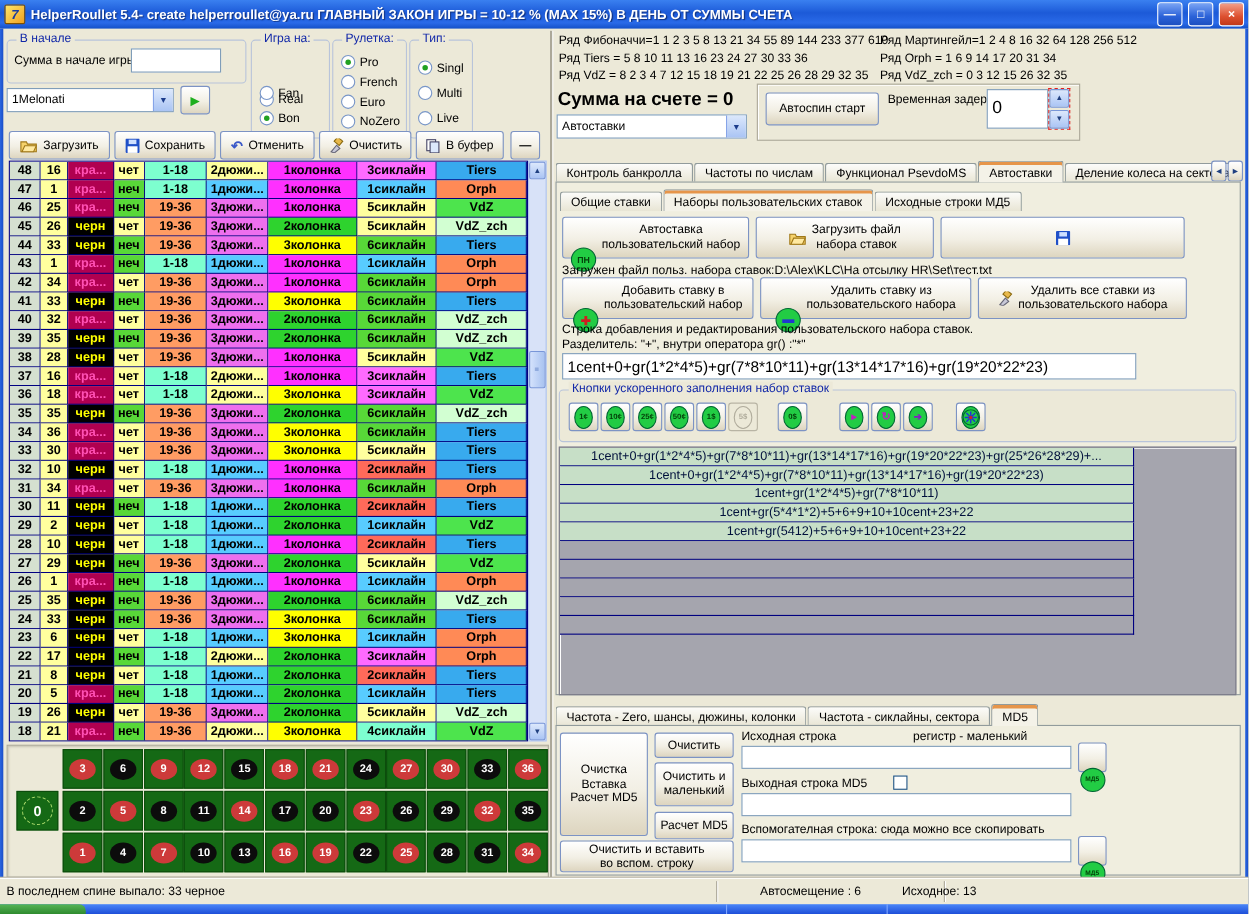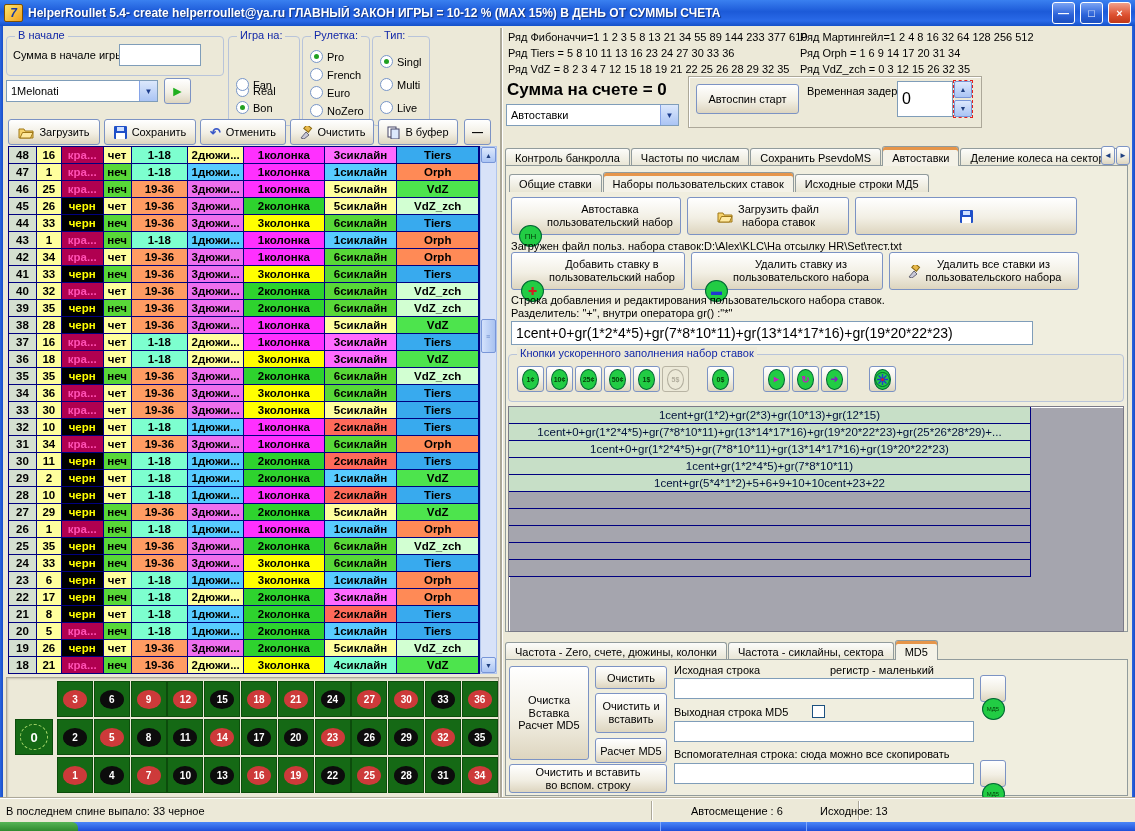--- a/index.html
+++ b/index.html
@@ -50,21 +50,21 @@
     display:flex;align-items:center;justify-content:center;}
   .radio .dot i{width:5px;height:5px;border-radius:50%;background:#21a121;display:none;}
   .radio.sel .dot i{display:block;}
   .lbl{font-size:11px;white-space:nowrap;}
   .coin{width:27px;height:26px;}
   .coin .c{width:21px;height:19px;border-radius:50%;background:#22cc44;border:1px solid #063;
     color:#04420a;font-size:7px;font-weight:bold;display:flex;align-items:center;justify-content:center;}
   .coin.dis{background:#ece9d8;border-color:#b8b4a4;}
   .coin.dis .c{background:#ece9d8;border-color:#b0ac9c;color:#b0ac9c;}
   .gcirc{width:21px;height:20px;border-radius:50%;background:#22cc44;border:1px solid #063;
-    display:flex;align-items:center;justify-content:center;font-size:11px;font-weight:normal;margin-top:40px;}
+    display:flex;align-items:center;justify-content:center;font-size:11px;font-weight:bold;margin-top:40px;}
   .tab{border:1px solid #919b9c;border-bottom:none;border-radius:3px 3px 0 0;
     background:linear-gradient(180deg,#fcfcfa,#e8e5d4);font-size:11px;padding:3px 9px 2px 9px;
     display:flex;align-items:center;white-space:nowrap;position:relative;}
   .tab.active{background:#f4f2e8;padding-top:5px;margin-top:-3px;z-index:2;
     box-shadow:inset 0 3px 0 #e6954a;}
   .tabsrow{display:flex;align-items:flex-end;gap:1px;}
   .pane{border:1px solid #919b9c;background:#f0eedf;}
   
   .hrow{display:flex;height:17px;box-sizing:border-box;}
   .hcell{box-sizing:border-box;border-right:1px solid #000080;border-bottom:1px solid #000080;
@@ -713,21 +713,21 @@
     </div>
   <div class="abs" style="left:265px;top:4px;width:18px;height:36px;outline:1px dashed #e02020;">
     <div class="sbbtn" style="top:0;width:18px;height:17px;">▲</div>
     <div class="sbbtn" style="top:19px;width:18px;height:17px;">▼</div>
   </div>
 </div>
 
 <div class="abs tabsrow" id="tabs-main" style="left:505px;top:142px;height:24px;">
     <div class="tab">Контроль банкролла</div>
     <div class="tab">Частоты по числам</div>
-    <div class="tab">Сохранить PsevdoMS</div>
+    <div class="tab">Функционал PsevdoMS</div>
     <div class="tab active">Автоставки</div>
     <div class="tab">Деление колеса на сектора</div>
   </div>
 <div class="abs xp-btn" style="left:1101px;top:146px;width:14px;height:19px;padding:0;">
     <span style="font-size:8px;color:#204080;">◄</span>
   </div>
 <div class="abs xp-btn" style="left:1116px;top:146px;width:14px;height:19px;padding:0;">
     <span style="font-size:8px;color:#204080;">►</span>
   </div>
 
@@ -830,48 +830,48 @@
         <svg width="15" height="15">
           <circle cx="7.5" cy="7.5" r="7" fill="#22cc44" stroke="#063"></circle>
           <path d="M2 7.5 h11 M7.5 2 v11 M3.5 3.5 l8 8 M11.5 3.5 l-8 8" stroke="#2038d0" stroke-width="1.3"></path>
           <circle cx="7.5" cy="7.5" r="1.6" fill="#d02020"></circle>
         </svg>
       </span>
   </div>
 </div>
 
 <div class="abs slist" id="slist" style="left:508px;top:406px;width:614px;height:224px;overflow:hidden;">
-    <div class="srow green">1cent+gr(1*2)+gr(2*3)+gr(10*13)+gr(12*15)</div>
     <div class="srow green">1cent+0+gr(1*2*4*5)+gr(7*8*10*11)+gr(13*14*17*16)+gr(19*20*22*23)+gr(25*26*28*29)+...</div>
     <div class="srow green">1cent+0+gr(1*2*4*5)+gr(7*8*10*11)+gr(13*14*17*16)+gr(19*20*22*23)</div>
     <div class="srow green">1cent+gr(1*2*4*5)+gr(7*8*10*11)</div>
     <div class="srow green">1cent+gr(5*4*1*2)+5+6+9+10+10cent+23+22</div>
+    <div class="srow green">1cent+gr(5412)+5+6+9+10+10cent+23+22</div>
     <div class="srow gray"></div>
     <div class="srow gray"></div>
     <div class="srow gray"></div>
     <div class="srow gray"></div>
     <div class="srow gray"></div>
   </div>
 
 <div class="abs tabsrow" id="tabs-bottom" style="left:505px;top:637px;height:23px;">
-    <div class="tab">Частота - Zero, счете, дюжины, колонки</div>
+    <div class="tab">Частота - Zero, шансы, дюжины, колонки</div>
     <div class="tab">Частота - сиклайны, сектора</div>
     <div class="tab active">MD5</div>
   </div>
 <div class="abs pane" style="left:505px;top:659px;width:623px;height:137px;box-sizing:border-box;"></div>
 
 <div class="abs xp-btn ml" style="left:509px;top:666px;width:80px;height:94px;"><span class="ml">Очистка
 Вставка
 Расчет MD5</span></div>
 <div class="abs xp-btn" style="left:595px;top:666px;width:72px;height:23px;">
     <span>Очистить</span>
   </div>
 <div class="abs xp-btn" style="left:595px;top:693px;width:72px;height:40px;">
     <span class="ml">Очистить и
-вставить</span>
+маленький</span>
   </div>
 <div class="abs xp-btn" style="left:595px;top:738px;width:72px;height:25px;">
     <span>Расчет MD5</span>
   </div>
 <div class="abs xp-btn" style="left:509px;top:764px;width:158px;height:29px;">
     <span class="ml">Очистить и  вставить
 во вспом. строку</span>
   </div>
 
 <div class="abs lbl" style="left:674px;top:664px;">Исходная строка</div>

